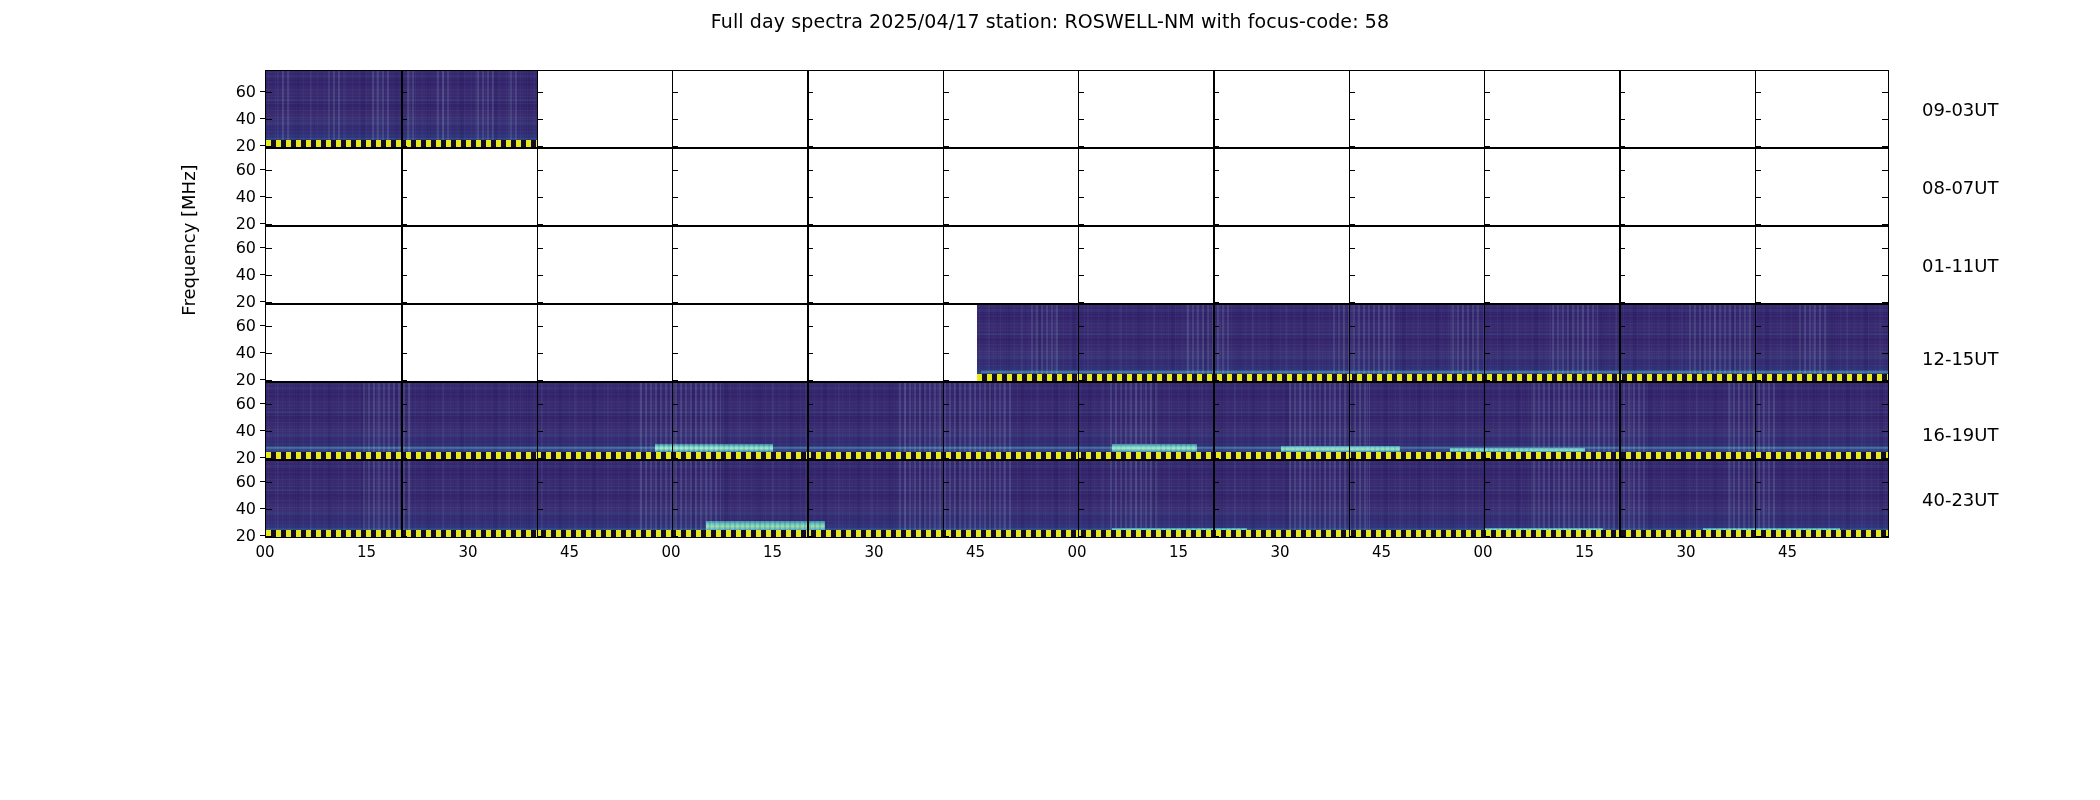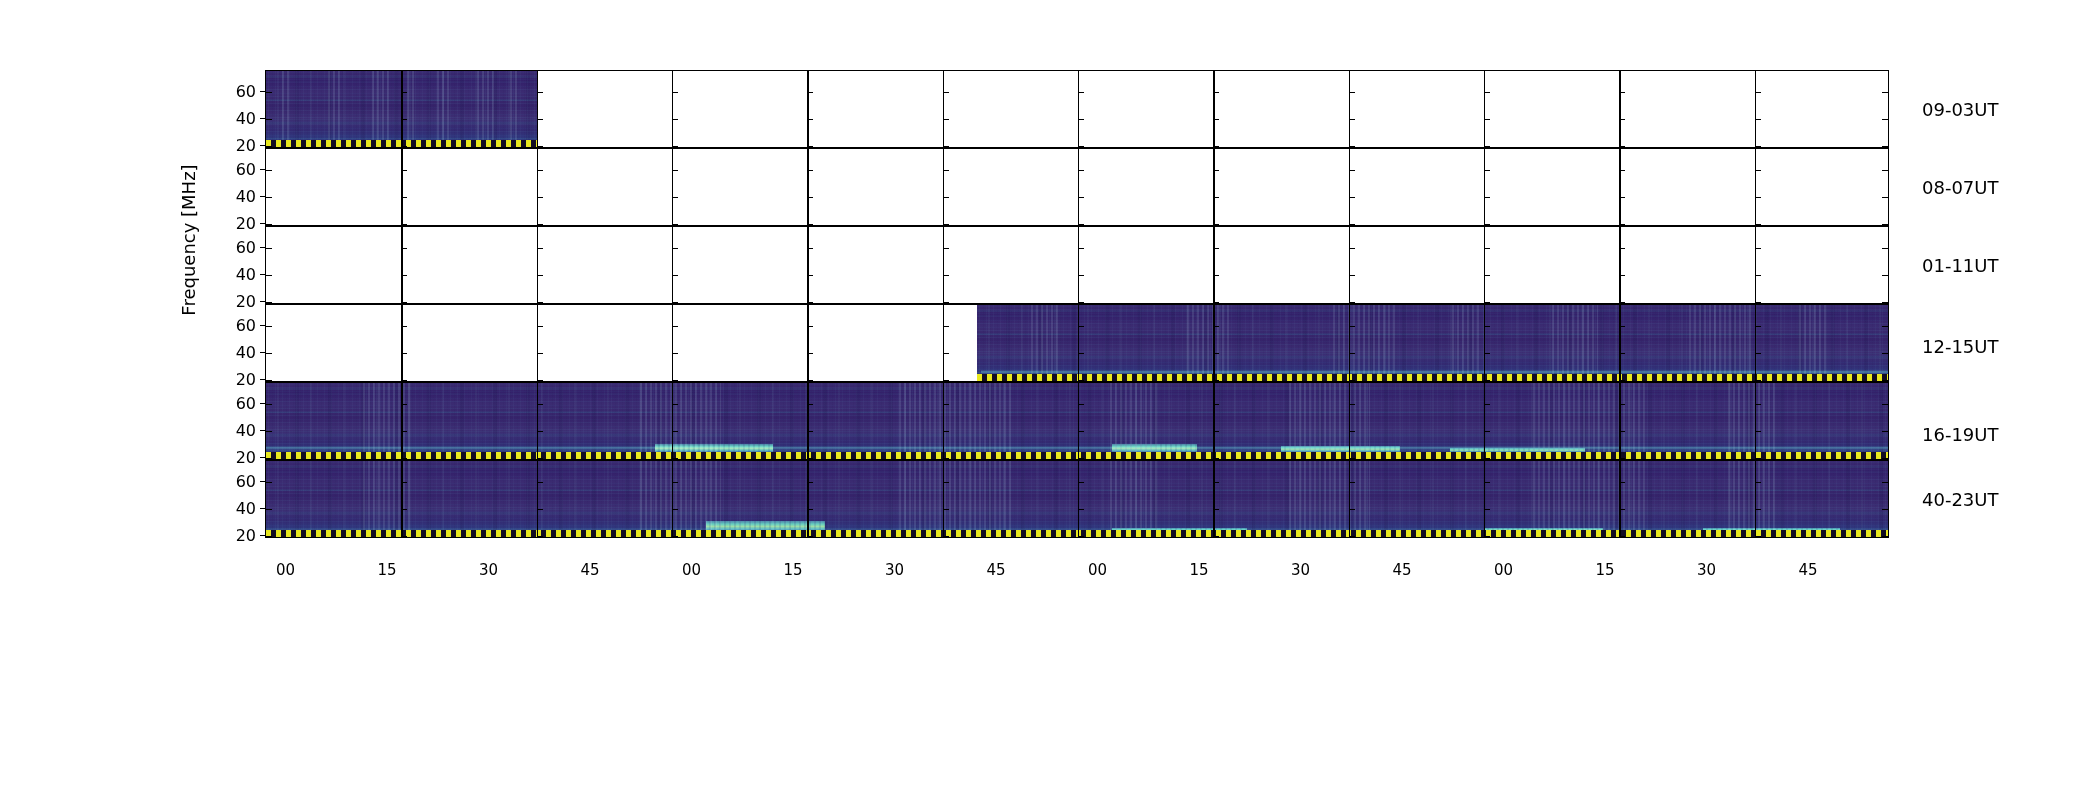--- a/index.html
+++ b/index.html
@@ -129,31 +129,32 @@
     position:absolute;right:100%;margin-right:9px;
     font-size:16px;text-align:right;white-space:nowrap;
     transform:translateY(-50%);
   }
   .rowlabel{
     position:absolute;left:1624px;margin-left:33px;
     font-size:18px;white-space:nowrap;
     transform:translateY(-50%);
   }
   .xlab{
-    position:absolute;top:100%;margin-top:23px;
-    font-size:15px;text-align:right;width:60px;
+    position:absolute;top:100%;margin-top:5px;
+    font-size:15px;text-align:center;width:60px;
     transform:translateX(-30px);
     white-space:nowrap;
   }
 </style>
 </head>
 <body>
 
 <div id="figure">
 
+  <div id="title">Full day spectra 2025/04/17 station: ROSWELL-NM with focus-code: 58</div>
 
   <div id="ylabel">
     <span id="ylabel-inner">Frequency [MHz]</span>
   </div>
 
   <div id="rows-host">
       <div class="row" style="top: 70px; height: 78px;">
         <div class="panel">
           <div class="spec" style="left: 0px; width: 270.721px;">
             <div class="tex"></div>
@@ -413,21 +414,21 @@
           <div class="ytick in" style="top: 20.5263px; left: 1353.33px;"></div>
           <div class="ytick in" style="top: 20.5263px; left: 1488.67px;"></div>
           <div class="ytick inr" style="top: 20.5263px; left: auto; right: 0px;"></div>
         </div>
         <div class="ylab" style="top: 75.2632px;">20</div>
         <div class="ytick" style="top: 75.2632px;"></div>
         <div class="ylab" style="top: 47.8947px;">40</div>
         <div class="ytick" style="top: 47.8947px;"></div>
         <div class="ylab" style="top: 20.5263px;">60</div>
         <div class="ytick" style="top: 20.5263px;"></div>
-        <div class="rowlabel" style="top: 42px;">12-15UT</div>
+        <div class="rowlabel" style="top: 54px;">12-15UT</div>
       </div>
       <div class="row" style="top: 382px; height: 78px;">
         <div class="panel">
           <div class="spec" style="left: 0px; width: 1624px;">
             <div class="tex"></div>
             <div class="mottle"></div>
             <div class="streaks" style="left: 6%; width: 3%;"></div>
             <div class="streaks" style="left: 23%; width: 5%;"></div>
             <div class="streaks" style="left: 39%; width: 7%;"></div>
             <div class="streaks" style="left: 52%; width: 3%;"></div>

